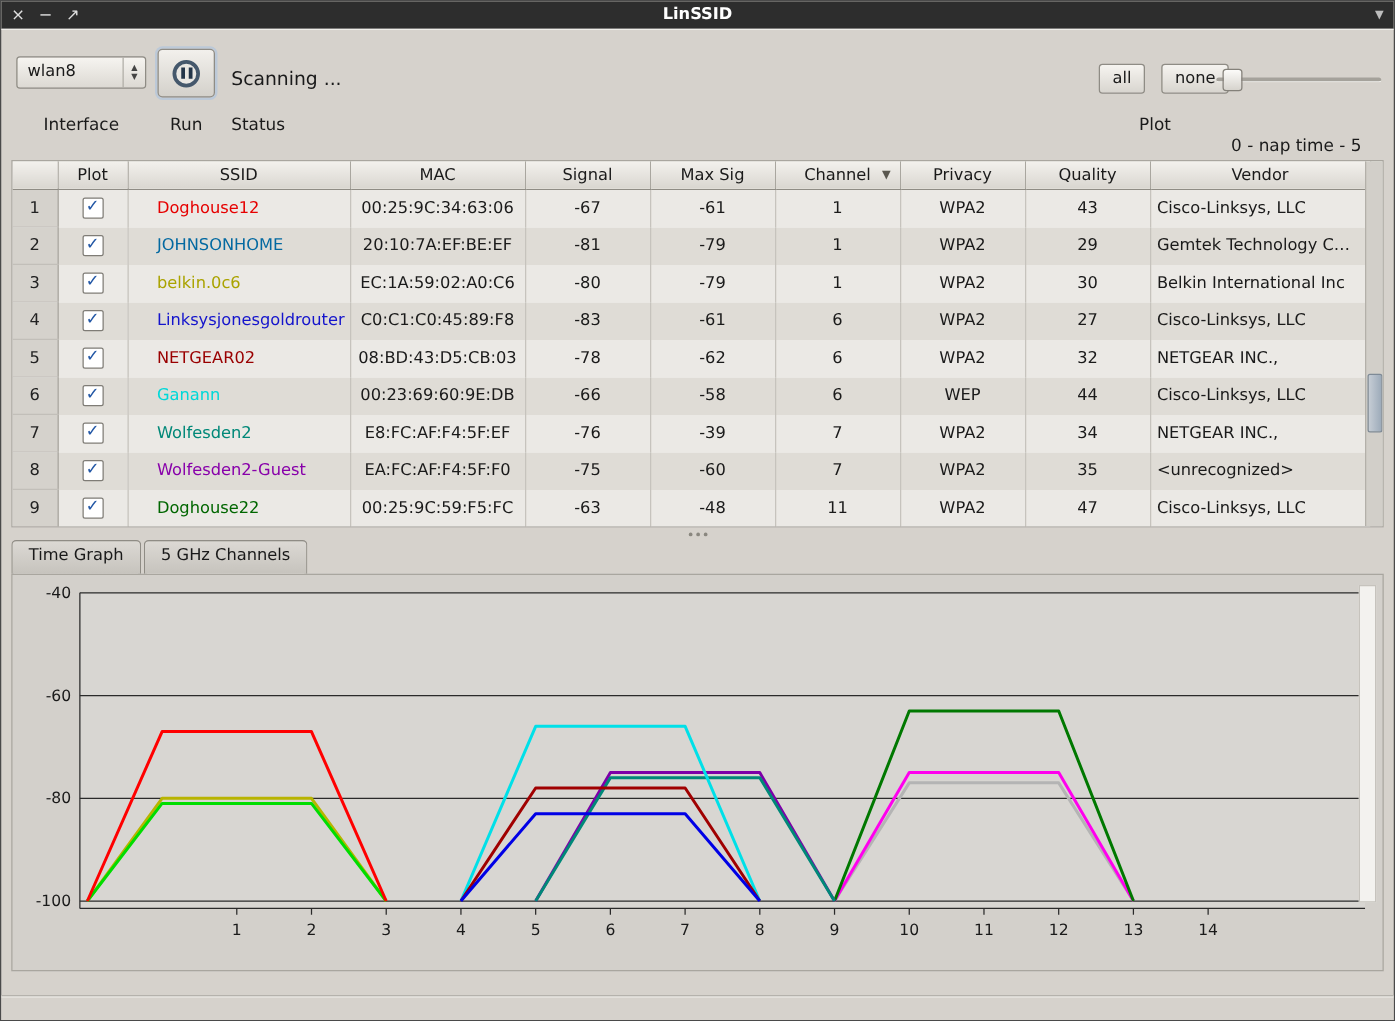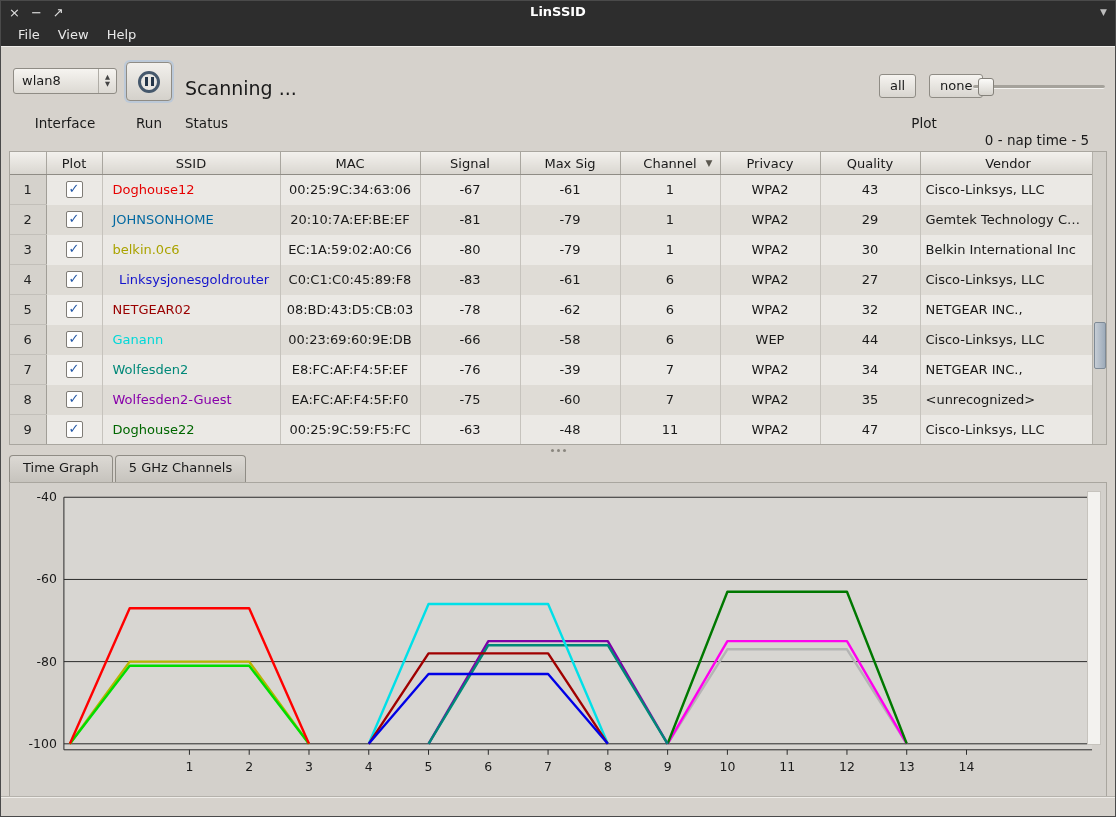--- a/index.html
+++ b/index.html
@@ -24,21 +24,21 @@
   .combo-text{position:absolute;left:8px;line-height:24px;}
   .combo-spin{position:absolute;right:0;top:0;bottom:0;width:17px;border-left:1px solid #b0ada6;
     display:flex;flex-direction:column;align-items:center;justify-content:center;color:#444;}
   .combo-spin span{font-size:6.5px;line-height:7px;}
   .pausebtn{position:absolute;left:125px;top:15px;width:46px;height:39px;box-sizing:border-box;
     background:linear-gradient(#f2f0ec,#d4d1cb);border:1px solid #8f8c85;border-radius:4px;
     display:flex;align-items:center;justify-content:center;box-shadow:0 0 0 2px #bcc9d8;}
   .pause-circle{width:22px;height:22px;border:3px solid #45586c;border-radius:50%;box-sizing:border-box;
     display:flex;align-items:center;justify-content:center;gap:3px;background:#e9e7e3;}
   .pause-circle .bar{width:3px;height:9px;background:#24364a;display:block;}
-  .scanning{position:absolute;left:184px;top:30px;font-size:19px;}
+  .scanning{position:absolute;left:184px;top:30px;font-size:15px;}
   .tool-label{position:absolute;top:68px;text-align:center;font-size:13.5px;}
   .btn{position:absolute;top:27px;height:24px;box-sizing:border-box;padding:0 10px;
     background:linear-gradient(#f6f4f0,#d8d5cf);border:1px solid #8f8c85;border-radius:3px;
     line-height:22px;text-align:center;}
   .slider{position:absolute;left:972px;top:30px;width:132px;height:20px;}
   .groove{position:absolute;left:0;right:0;top:8px;height:3px;background:#a5a29b;
     border-bottom:1px solid #f3f2ef;border-radius:2px;}
   .handle{position:absolute;left:5px;top:1px;width:14px;height:16px;
     background:linear-gradient(#fcfbf9,#d6d3cd);border:1px solid #84817a;border-radius:3px;}
   
@@ -49,21 +49,21 @@
     border-bottom:1px solid #8f8c85;font-weight:normal;font-size:13px;position:relative;padding:0;}
   table.wifi th .sort{position:absolute;right:7px;top:6px;font-size:9px;color:#5a574f;}
   table.wifi td{height:30px;padding:0 4px;font-size:13px;border-right:1px solid #c6c3bd;
     white-space:nowrap;overflow:hidden;box-sizing:border-box;}
   tbody tr:nth-child(odd) td{background:#ebe9e5;}
   tbody tr:nth-child(even) td{background:#dfdcd6;}
   table.wifi td.num{background:#d5d2cc !important;border-right:1px solid #a19e97;
     border-bottom:1px solid #c2bfb9;text-align:center;color:#222;}
   table.wifi td.plot{text-align:center;}
   table.wifi td.c,table.wifi td.mac{text-align:center;}
-  table.wifi td.ssid{padding-left:10px;}
+  table.wifi td.ssid{padding-left:23px;}
   table.wifi td.vendor{padding-left:5px;}
   .cb{display:inline-block;width:15px;height:15px;background:#ffffff;border:1px solid #7f7c76;
     border-radius:2px;line-height:14px;font-size:13px;font-weight:bold;color:#2458a6;vertical-align:middle;}
   .vscroll{position:absolute;right:0;top:0;bottom:0;width:13px;background:#d2cfc9;border-left:1px solid #b3b0a9;}
   .vscroll .thumb{position:absolute;left:1px;width:10px;top:170px;height:45px;
     background:linear-gradient(90deg,#c6cdd5,#9dabba);border:1px solid #7e8a96;border-radius:2px;}
   
   .splitter{height:10px;display:flex;align-items:center;justify-content:center;}
   .splitter .dots{width:3px;height:3px;border-radius:50%;background:#8a877f;
     box-shadow:6px 0 0 #8a877f,-6px 0 0 #8a877f;}
@@ -89,25 +89,20 @@
   <div class="titlebar">
     <div class="tb-icons">
       <span>×</span>
       <span>−</span>
       <span>↗</span>
     </div>
     <div class="tb-title">LinSSID</div>
     <span class="tb-caret">▼</span>
   </div>
 
-  <div class="menubar">
-      <span class="menu-item">File</span>
-      <span class="menu-item">View</span>
-      <span class="menu-item">Help</span>
-    </div>
 
   <div class="toolbar">
     <div class="combo">
       <span class="combo-text">wlan8</span>
       <span class="combo-spin">
         <span>▲</span>
         <span>▼</span>
       </span>
     </div>
     <div class="pausebtn">

